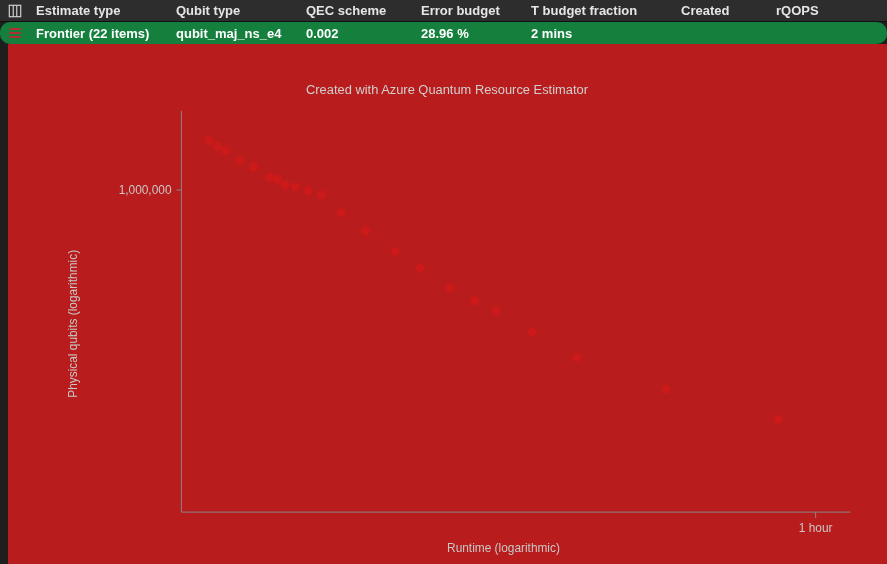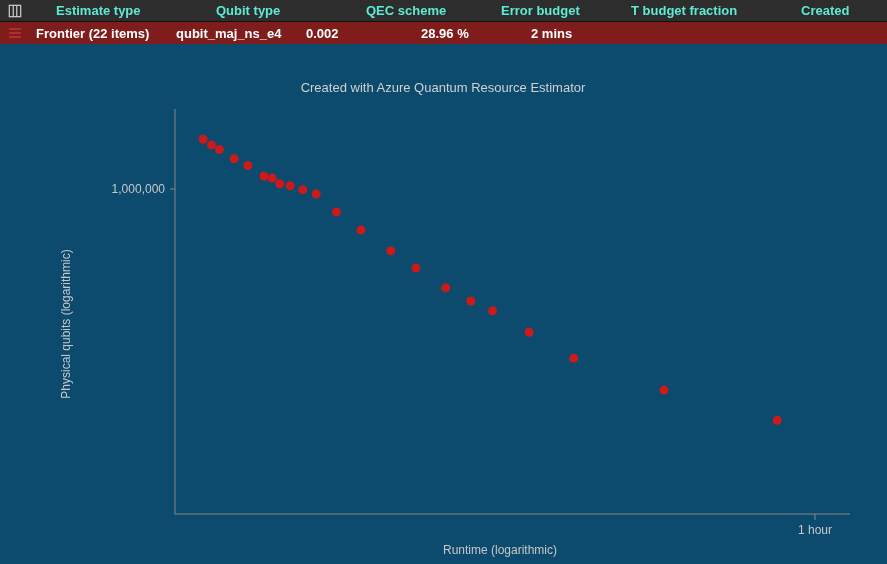--- a/index.html
+++ b/index.html
@@ -17,38 +17,38 @@
   .grid { width: 100%; }
   .grid-row {
     display: grid;
     grid-template-columns: 30px 140px 130px 115px 110px 150px 95px 1fr;
     align-items: center;
     height: 22px;
     font-size: 13px;
   }
   .grid-header {
     background: #2d2d2d;
-    color: #5eead4;
+    color: #e5e5e5;
     font-weight: 600;
     border-bottom: 1px solid #111;
-    gap: 20px;
   }
   .grid-header .cell { padding: 2px 6px; white-space: nowrap; }
   .grid-data {
-    background: #7f1d1d;
+    background: #15803d;
     color: #ffffff;
     font-weight: 600;
+    border-radius: 10px;
   }
   .grid-data .cell { padding: 2px 6px; white-space: nowrap; }
   .cell.icon-cell { display:flex; align-items:center; justify-content:center; }
   .col-icon svg { width:14px; height:14px; stroke:#ccc; fill:none; stroke-width:1.4; }
   .row-icon { width:12px; height:10px; display:flex; flex-direction:column; justify-content:space-between; }
   .row-icon span { height:2px; background:#b03030; border-radius:1px; display:block; }
   
-  .chart-wrap { flex:1; position:relative; background:#0c4a6e; }
+  .chart-wrap { flex:1; position:relative; background:#b91c1c;margin-left:8px; }
   svg.chart { position:absolute; inset:0; width:100%; height:100%; }
   .chart-title { fill:#d0d0d0; font-size:13px; }
   .axis-label { fill:#c8c8c8; font-size:12px; }
   .tick-label { fill:#c8c8c8; font-size:12px; }
   .axis-line { stroke:#888; stroke-width:1; }
   .point { fill:#cc1a1a; }
 </style>
 </head>
 <body>
 <div class="root">

